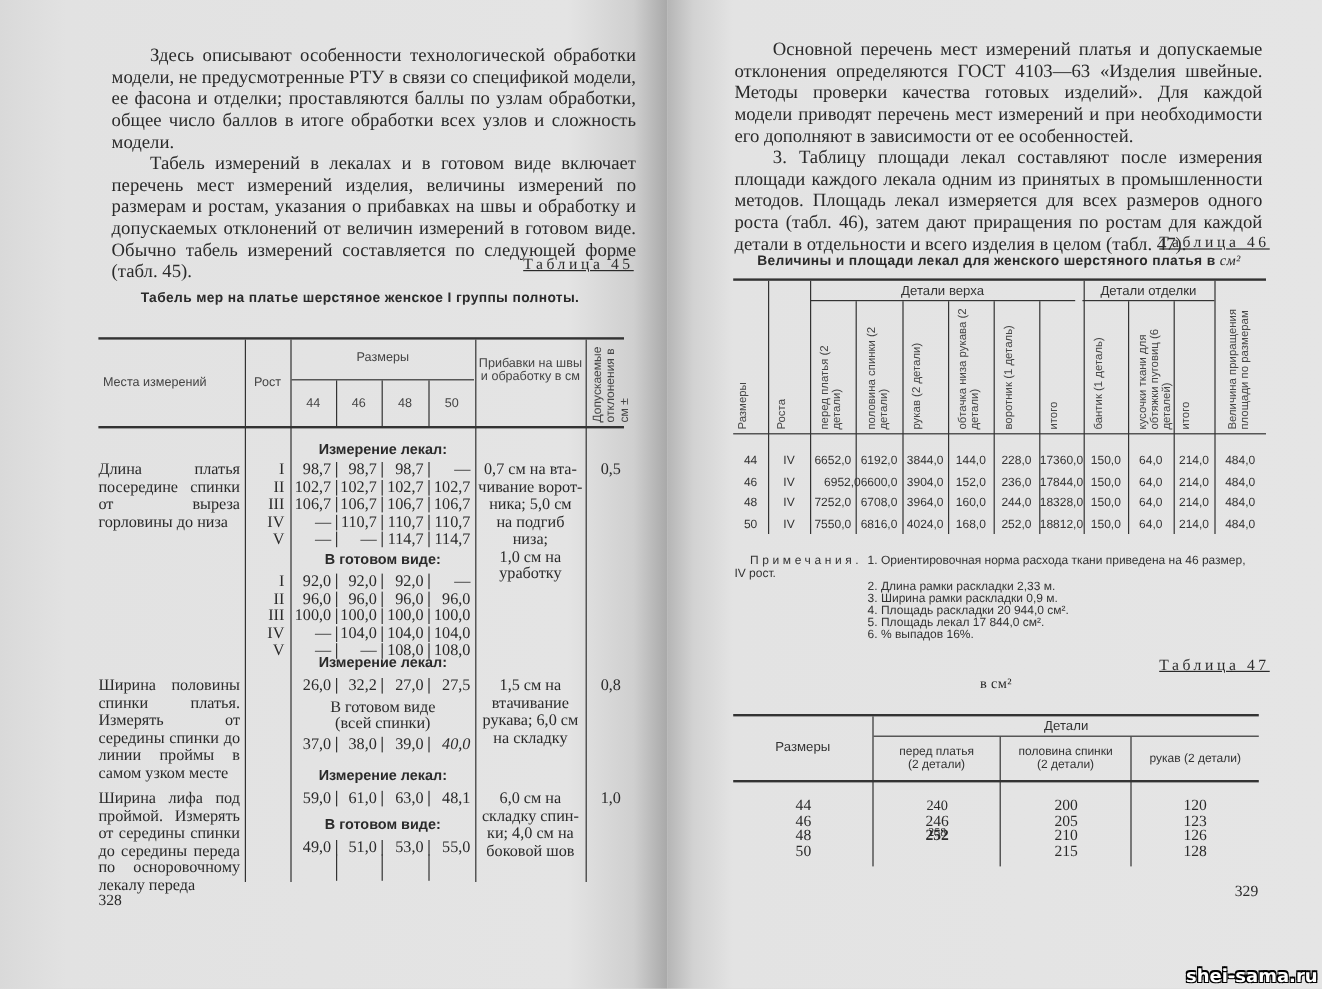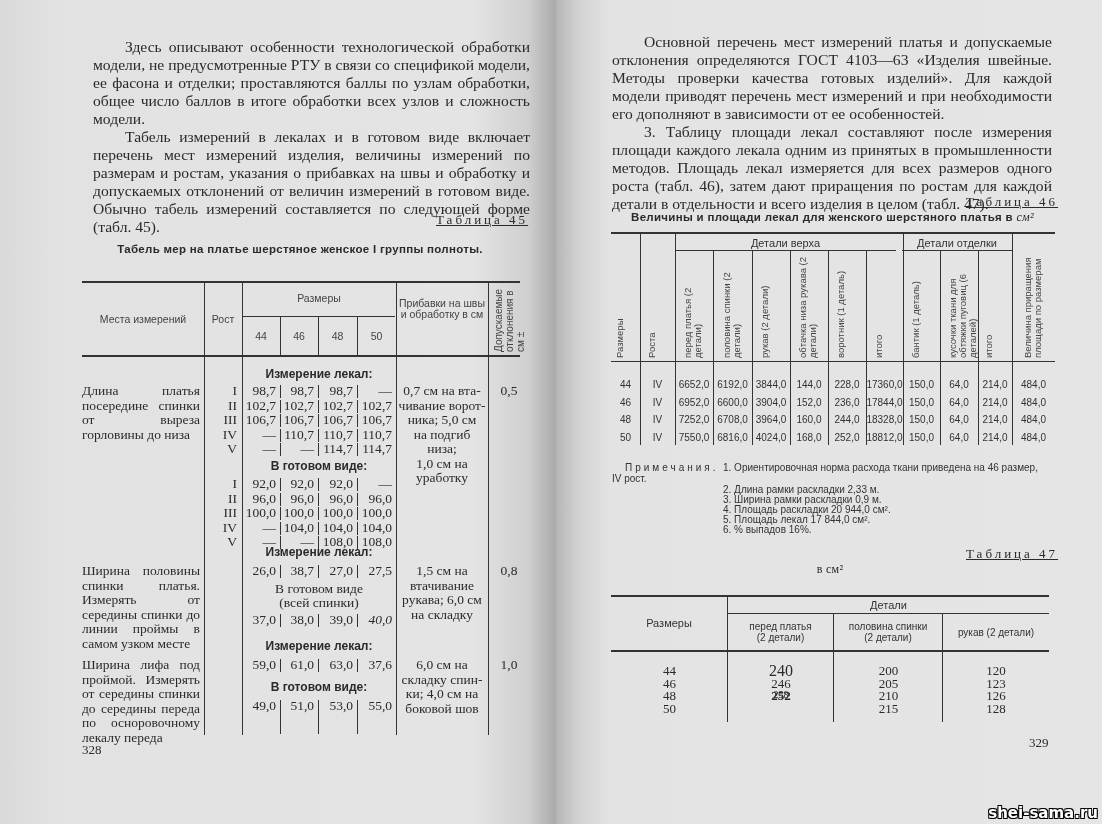--- a/index.html
+++ b/index.html
@@ -52,21 +52,21 @@
   <div class="line hl1" style="left:243px; top:316px; width:152px;"></div>
 
   <div class="line vl" style="left:204px; top:283px; height:452px;"></div>
   <div class="line vl" style="left:242px; top:283px; height:452px;"></div>
   <div class="line vl" style="left:280px; top:317px; height:38px;"></div>
   <div class="line vl" style="left:318px; top:317px; height:38px;"></div>
   <div class="line vl" style="left:357px; top:317px; height:38px;"></div>
   <div class="line vl" style="left:396px; top:283px; height:452px;"></div>
   <div class="line vl" style="left:488px; top:283px; height:452px;"></div>
 
-  <div class="txt sm c" style="left:82px; top:313px; width:122px;">Места измерений</div>
+  <div class="txt sm c" style="left:68px; top:313px; width:122px;">Места измерений</div>
   <div class="txt sm c" style="left:204px; top:313px; width:38px;">Рост</div>
   <div class="txt sm c" style="left:242px; top:292px; width:154px;">Размеры</div>
   <div class="txt sm c" style="left:242px; top:330px; width:38px;">44</div>
   <div class="txt sm c" style="left:280px; top:330px; width:38px;">46</div>
   <div class="txt sm c" style="left:318px; top:330px; width:39px;">48</div>
   <div class="txt sm c" style="left:357px; top:330px; width:39px;">50</div>
   <div class="sm c" style="position:absolute; left:398px; top:298px; width:88px; line-height:11px; white-space:normal;">Прибавки на швы и обработку в см</div>
   <div class="rot" style="left:493px; top:352px; width:68px; white-space:normal;">Допускаемые отклонения в см ±</div>
 
   <div class="txt bold-sans c" style="left:242px; top:367px; width:154px;">Измерение лекал:</div>
@@ -164,21 +164,21 @@
       <div>1,0 см на</div>
       <div>уработку</div>
     </div>
   <div class="cell c" style="left:489px; top:384px; width:40px;">0,5</div>
 
   <div class="txt bold-sans c" style="left:242px; top:545px; width:154px;">Измерение лекал:</div>
   <div class="cell" style="left:82px; top:564px; width:118px; text-align:justify;">Ширина половины спинки платья. Измерять от середины спинки до линии проймы в самом узком месте</div>
   <div id="sec2p">
       <div class="cell r" style="left:242px; top:564px; width:34px;">26,0</div>
       <div class="line vl" style="left:280px; top:565px; height:13px;"></div>
-      <div class="cell r" style="left:280px; top:564px; width:34px;">38,7</div>
+      <div class="cell r" style="left:280px; top:564px; width:34px;">32,2</div>
       <div class="line vl" style="left:318px; top:565px; height:13px;"></div>
       <div class="cell r" style="left:318px; top:564px; width:35px;">27,0</div>
       <div class="line vl" style="left:357px; top:565px; height:13px;"></div>
       <div class="cell r" style="left:357px; top:564px; width:35px;">27,5</div>
     </div>
   <div class="cell c" style="left:242px; top:582px; width:154px;">В готовом виде</div>
   <div class="cell c" style="left:242px; top:596px; width:154px;">(всей спинки)</div>
   <div id="sec2f">
       <div class="cell r" style="left:242px; top:613px; width:34px;">37,0</div>
       <div class="line vl" style="left:280px; top:614px; height:13px;"></div>
@@ -198,21 +198,21 @@
 
   <div class="txt bold-sans c" style="left:242px; top:639px; width:154px;">Измерение лекал:</div>
   <div class="cell" style="left:82px; top:658px; width:118px; text-align:justify;">Ширина лифа под проймой. Измерять от середины спинки до середины переда по осноровочному лекалу переда</div>
   <div id="sec3p">
       <div class="cell r" style="left:242px; top:658px; width:34px;">59,0</div>
       <div class="line vl" style="left:280px; top:659px; height:13px;"></div>
       <div class="cell r" style="left:280px; top:658px; width:34px;">61,0</div>
       <div class="line vl" style="left:318px; top:659px; height:13px;"></div>
       <div class="cell r" style="left:318px; top:658px; width:35px;">63,0</div>
       <div class="line vl" style="left:357px; top:659px; height:13px;"></div>
-      <div class="cell r" style="left:357px; top:658px; width:35px;">37,6</div>
+      <div class="cell r" style="left:357px; top:658px; width:35px;">48,1</div>
     </div>
   <div class="txt bold-sans c" style="left:242px; top:680px; width:154px;">В готовом виде:</div>
   <div id="sec3f">
       <div class="cell r" style="left:242px; top:699px; width:34px;">49,0</div>
       <div class="line vl" style="left:280px; top:700px; height:13px;"></div>
       <div class="cell r" style="left:280px; top:699px; width:34px;">51,0</div>
       <div class="line vl" style="left:318px; top:700px; height:13px;"></div>
       <div class="cell r" style="left:318px; top:699px; width:35px;">53,0</div>
       <div class="line vl" style="left:357px; top:700px; height:13px;"></div>
       <div class="cell r" style="left:357px; top:699px; width:35px;">55,0</div>
@@ -285,21 +285,21 @@
         <div class="t46n c" style="left:828px; top:379px; width:38px;">228,0</div>
         <div class="t46n c" style="left:866px; top:379px; width:37px;">17360,0</div>
         <div class="t46n c" style="left:903px; top:379px; width:37px;">150,0</div>
         <div class="t46n c" style="left:940px; top:379px; width:38px;">64,0</div>
         <div class="t46n c" style="left:978px; top:379px; width:34px;">214,0</div>
         <div class="t46n c" style="left:1012px; top:379px; width:43px;">484,0</div>
       </div>
       <div class="" style="">
         <div class="t46n c" style="left:611px; top:396.5px; width:29px;">46</div>
         <div class="t46n c" style="left:640px; top:396.5px; width:35px;">IV</div>
-        <div class="t46n c" style="left:675px; top:396.5px; width:38px;">6952,0</div>
+        <div class="t46n c" style="left:655px; top:396.5px; width:38px;padding-left:28px;">6952,0</div>
         <div class="t46n c" style="left:713px; top:396.5px; width:39px;">6600,0</div>
         <div class="t46n c" style="left:752px; top:396.5px; width:38px;">3904,0</div>
         <div class="t46n c" style="left:790px; top:396.5px; width:38px;">152,0</div>
         <div class="t46n c" style="left:828px; top:396.5px; width:38px;">236,0</div>
         <div class="t46n c" style="left:866px; top:396.5px; width:37px;">17844,0</div>
         <div class="t46n c" style="left:903px; top:396.5px; width:37px;">150,0</div>
         <div class="t46n c" style="left:940px; top:396.5px; width:38px;">64,0</div>
         <div class="t46n c" style="left:978px; top:396.5px; width:34px;">214,0</div>
         <div class="t46n c" style="left:1012px; top:396.5px; width:43px;">484,0</div>
       </div>
@@ -360,21 +360,21 @@
   <div class="txt t46n c" style="left:611px; top:617px; width:116px; font-size:11px;">Размеры</div>
   <div class="txt t46n c" style="left:728px; top:599px; width:321px; font-size:11px;">Детали</div>
   <div class="t46n c" style="left:728px; top:621px; width:105px; white-space:pre-line; line-height:11px;">перед платья
 (2 детали)</div>
   <div class="t46n c" style="left:834px; top:621px; width:108px; white-space:pre-line; line-height:11px;">половина спинки
 (2 детали)</div>
   <div class="t46n c" style="left:943px; top:627px; width:106px; white-space:pre-line; line-height:11px;">рукав (2 детали)</div>
   <div id="t47-rows">
       <div class="" style="">
         <div class="cell c" style="left:611px; top:665px; width:117px; line-height:12px; font-size:13px;">44</div>
-        <div class="cell c" style="left:728px; top:665px; width:106px; line-height:12px; font-size:16px;">240</div>
+        <div class="cell c" style="left:728px; top:665px; width:106px; line-height:12px; font-size:12px;">240</div>
         <div class="cell c" style="left:834px; top:665px; width:109px; line-height:12px; font-size:13px;">200</div>
         <div class="cell c" style="left:943px; top:665px; width:106px; line-height:12px; font-size:13px;">120</div>
       </div>
       <div class="" style="">
         <div class="cell c" style="left:611px; top:677.5px; width:117px; line-height:12px; font-size:13px;">46</div>
         <div class="cell c" style="left:728px; top:677.5px; width:106px; line-height:12px; font-size:13px;">246</div>
         <div class="cell c" style="left:834px; top:677.5px; width:109px; line-height:12px; font-size:13px;">205</div>
         <div class="cell c" style="left:943px; top:677.5px; width:106px; line-height:12px; font-size:13px;">123</div>
       </div>
       <div class="" style="">

